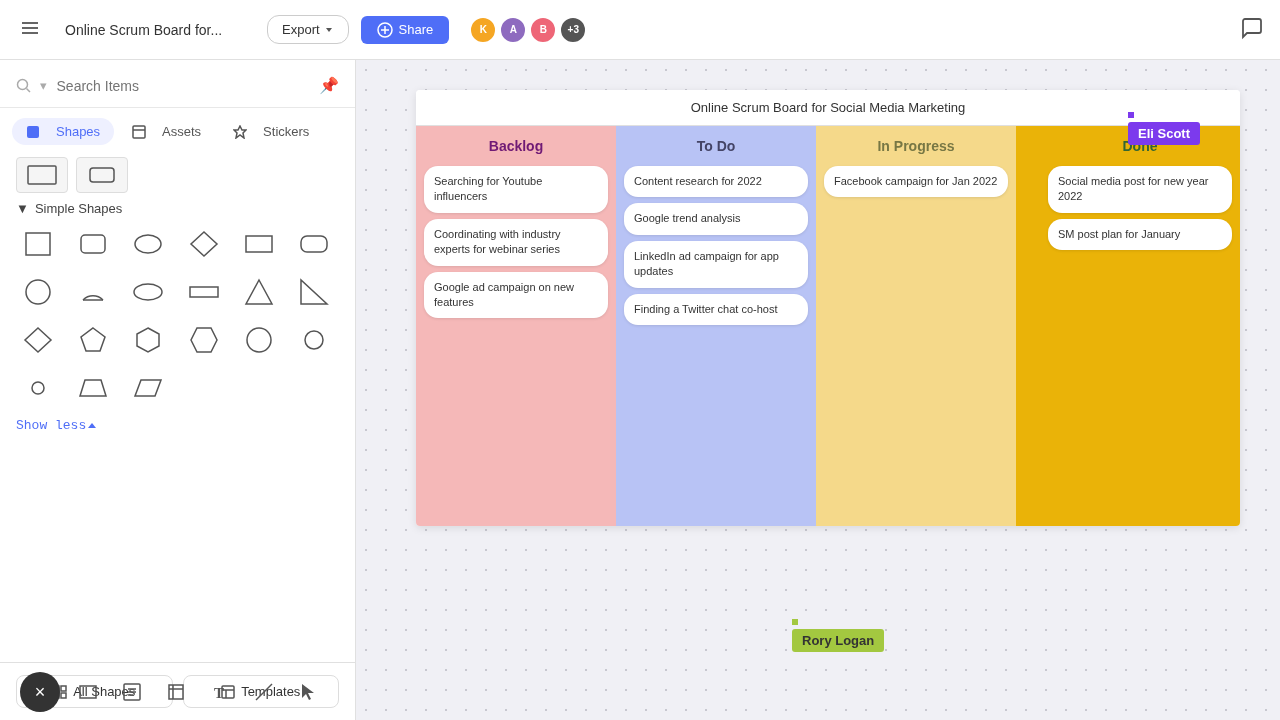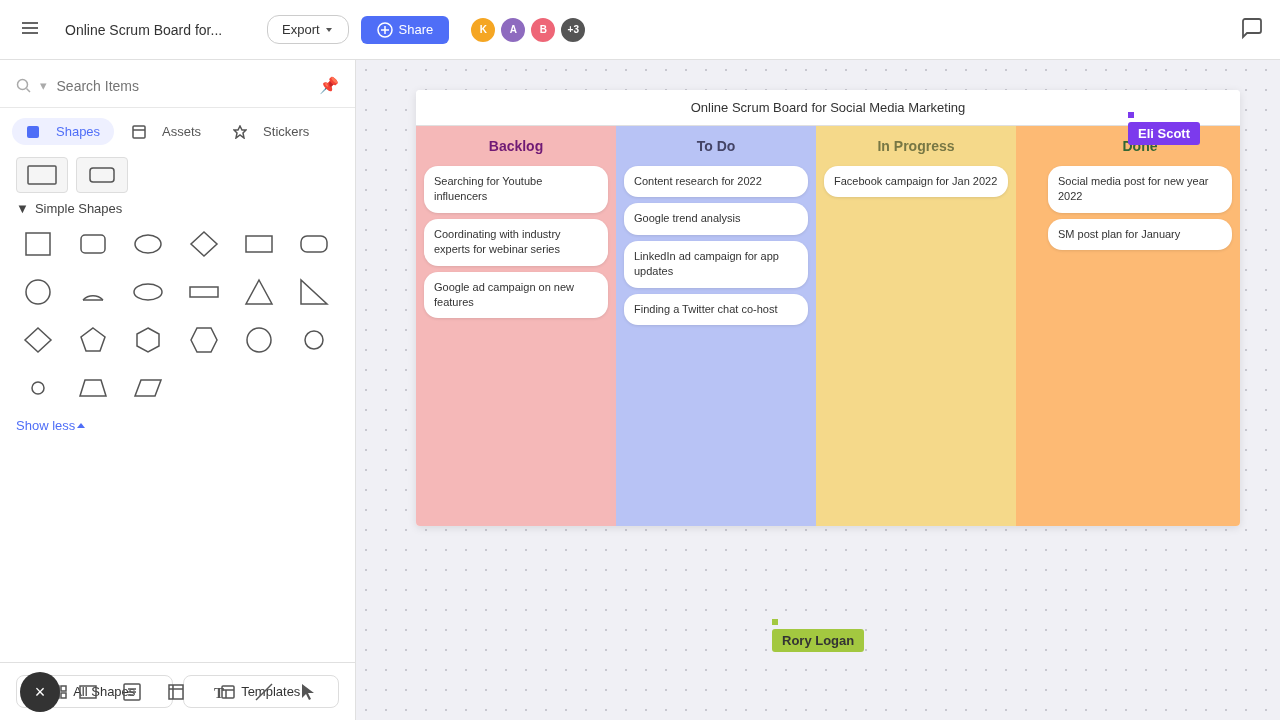--- a/index.html
+++ b/index.html
@@ -67,21 +67,21 @@
 
     .section-header { display: flex; align-items: center; gap: 6px; font-size: 13px; color: #444; font-weight: 500; margin: 8px 0; cursor: pointer; }
 
     .shapes-grid-6 { display: grid; grid-template-columns: repeat(6, 1fr); gap: 8px; margin-bottom: 6px; }
     .shape-cell { width: 44px; height: 40px; display: flex; align-items: center; justify-content: center; cursor: pointer; }
     .shape-cell svg { width: 30px; height: 28px; fill: none; stroke: #555; stroke-width: 1.5; }
 
     .show-less-btn {
       display: flex; align-items: center; gap: 0;
       background: none; border: none; color: #4f6ef7; font-size: 13px;
-      cursor: pointer; padding: 4px 0; margin-top: 4px;
+      cursor: pointer; padding: 4px 0; margin-top: 4px; font-family: Liberation Mono, monospace;
     }
 
     .sidebar-footer {
       border-top: 1px solid #e0e0e0; padding: 12px 16px;
       display: flex; gap: 10px;
     }
     .footer-btn {
       display: flex; align-items: center; gap: 6px;
       border: 1px solid #ddd; background: #fff; border-radius: 8px;
       padding: 8px 16px; font-size: 13px; cursor: pointer; color: #333;
@@ -112,21 +112,21 @@
     }
     .board-title-bar {
       text-align: center; font-size: 13px; font-weight: 500; color: #333;
       padding: 10px; background: #fff; border-bottom: 1px solid #e0e0e0;
     }
     .board-columns { display: flex; height: 400px; }
     .board-col { flex: 1; padding: 8px; position: relative; }
     .col-backlog { background: #f5b8b8; }
     .col-todo { background: #b8c3f5; }
     .col-inprogress { background: #f5d98a; }
-    .col-done { background: #fdba74; padding-left: 32px; }
+    .col-done { background: #eab308; padding-left: 32px; }
     .col-header { text-align: center; font-size: 14px; font-weight: 600; margin-bottom: 8px; padding: 4px; }
     .col-header.backlog { color: #701a75; }
     .col-header.todo { color: #446; }
     .col-header.inprogress { color: #774; }
     .col-header.done { color: #363; }
 
     .card {
       background: #fff; border-radius: 14px; padding: 8px 10px;
       font-size: 11px; color: #333; margin-bottom: 6px;
       box-shadow: 0 1px 3px rgba(0,0,0,0.1); line-height: 1.4;
@@ -143,21 +143,21 @@
       background: #7c3aed; top: 62px; right: 80px;
     }
     .cursor-eli::before {
       content: ''; position: absolute; top: -10px; left: 0;
       border: 6px solid transparent;
       border-bottom-color: #7c3aed;
       border-right-color: #7c3aed;
       border-top: none; border-left: none;
     }
     .cursor-rory {
-      background: #a3c840; bottom: 68px; left: 416px;
+      background: #a3c840; bottom: 68px; left: 436px;
       color: #333;
     }
     .cursor-rory::before {
       content: ''; position: absolute; top: -10px; left: 0;
       border: 6px solid transparent;
       border-bottom-color: #a3c840;
       border-right-color: #a3c840;
       border-top: none; border-left: none;
     }
   </style>

